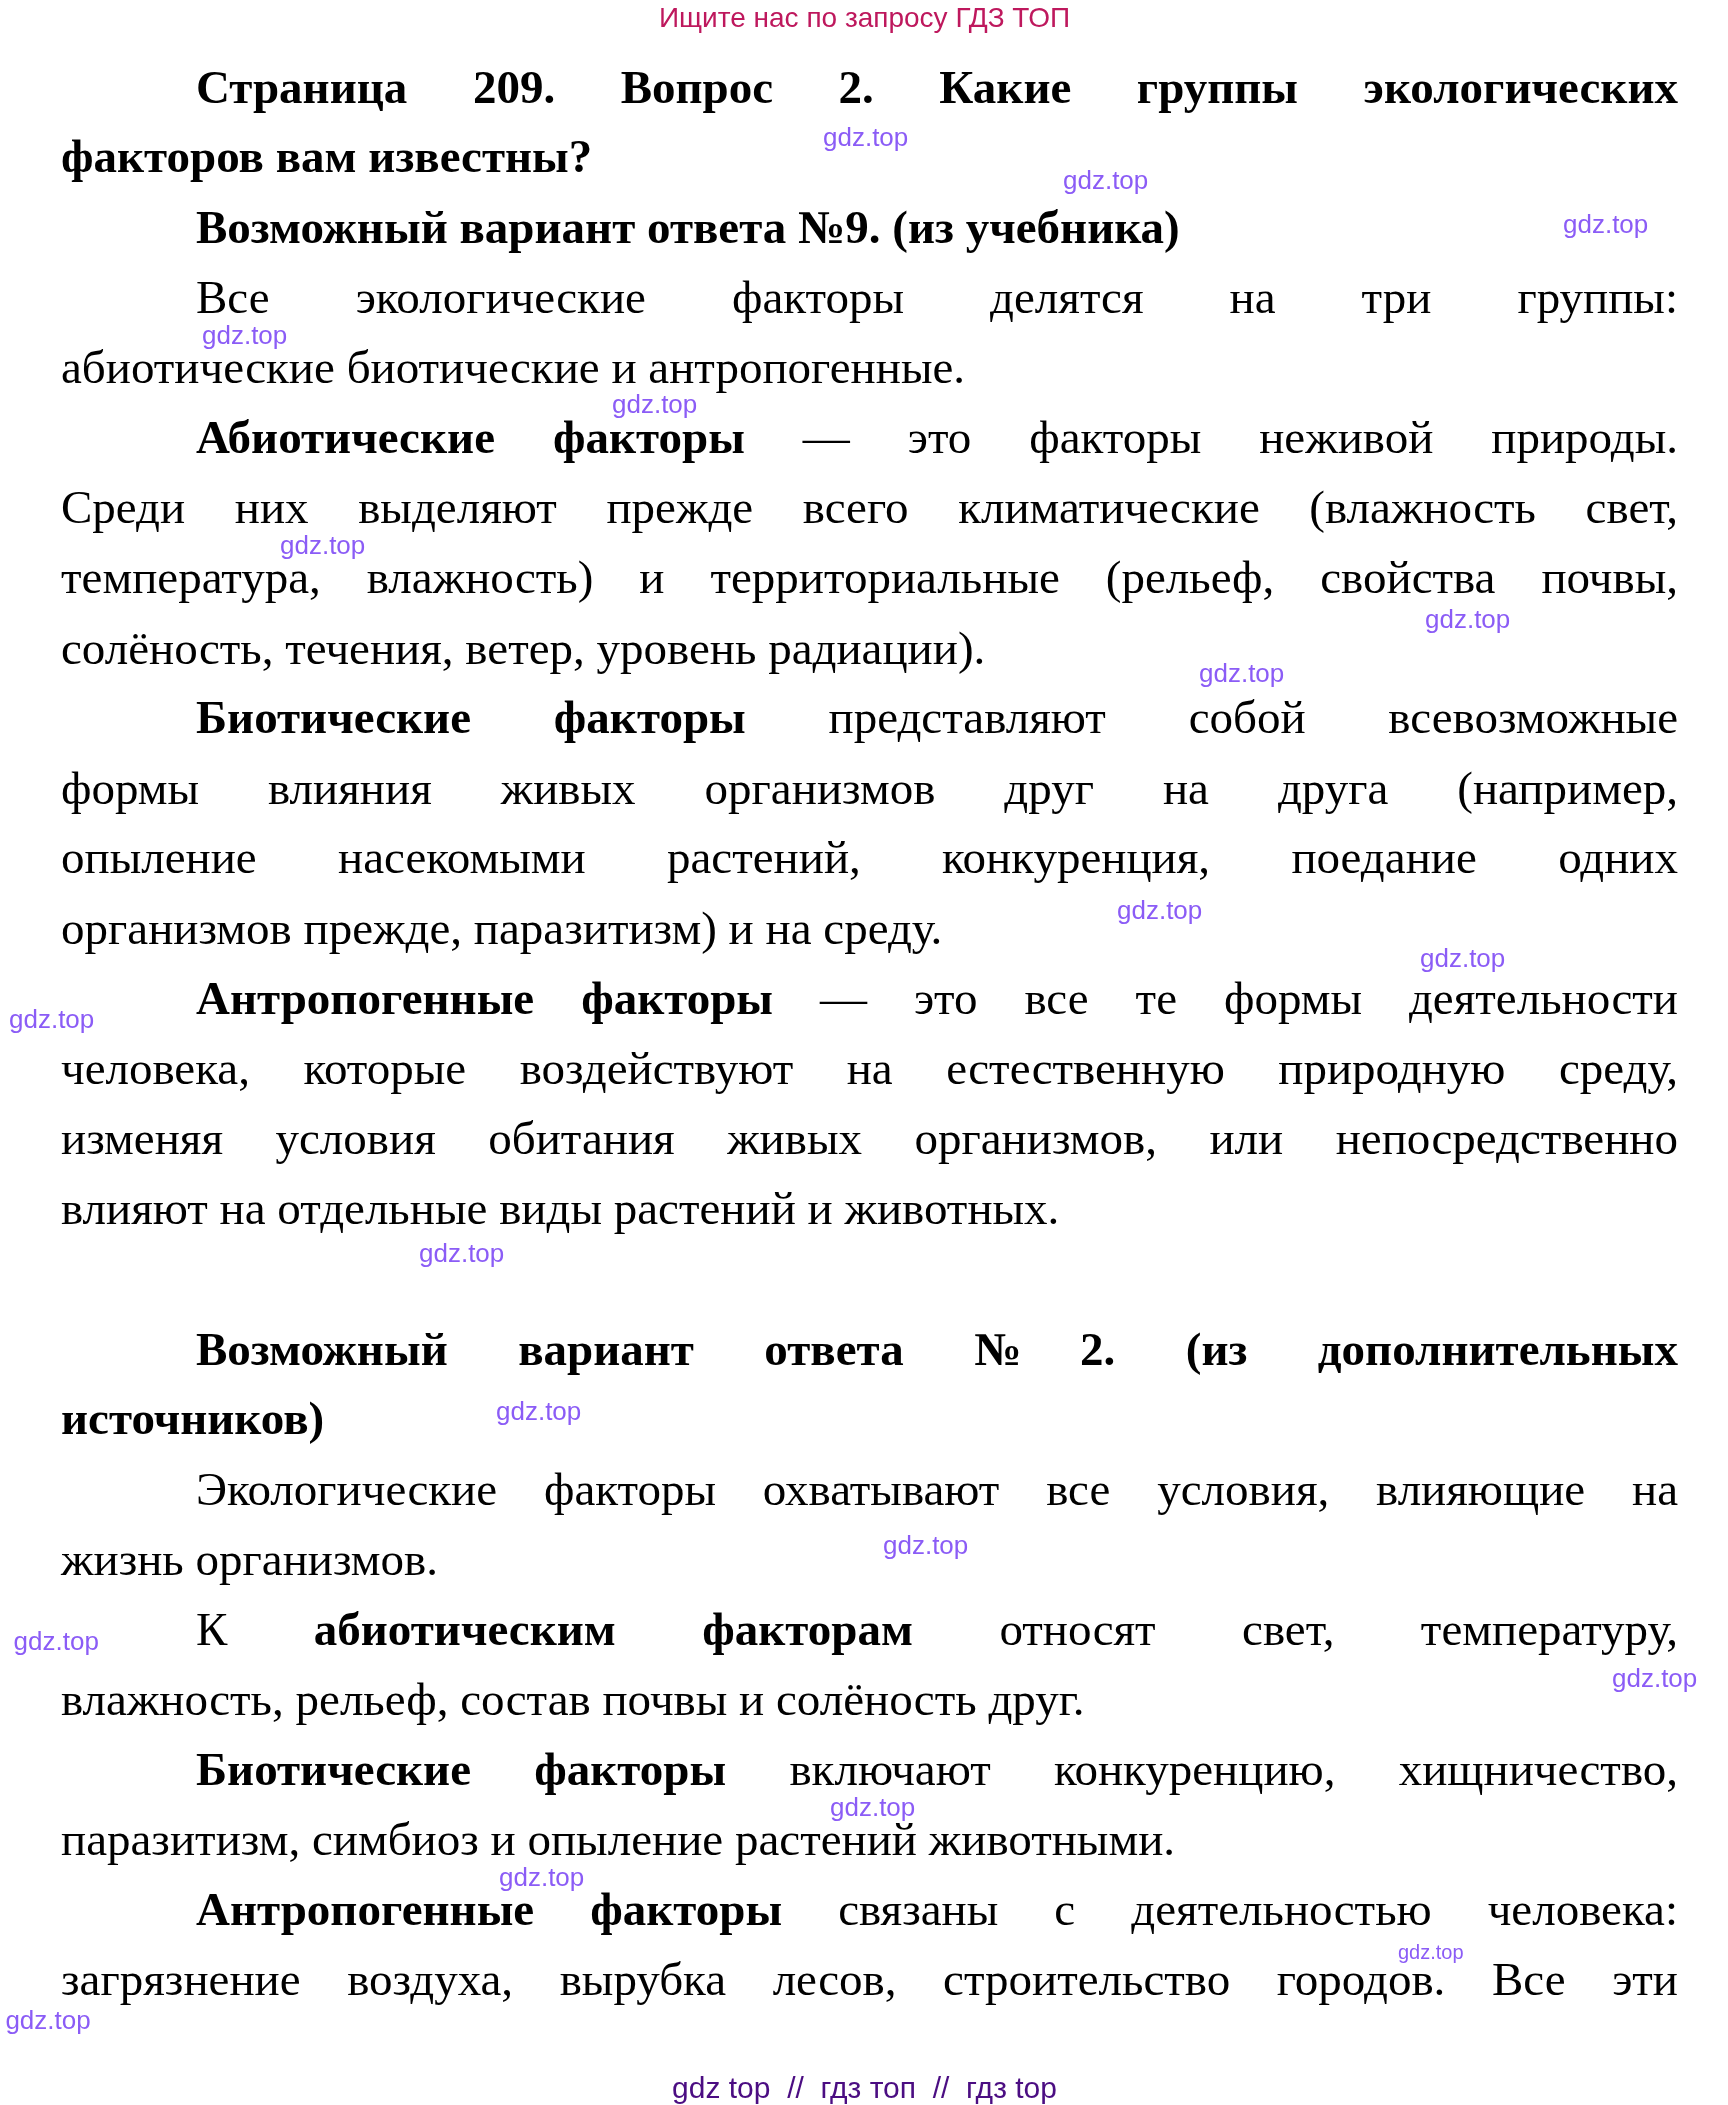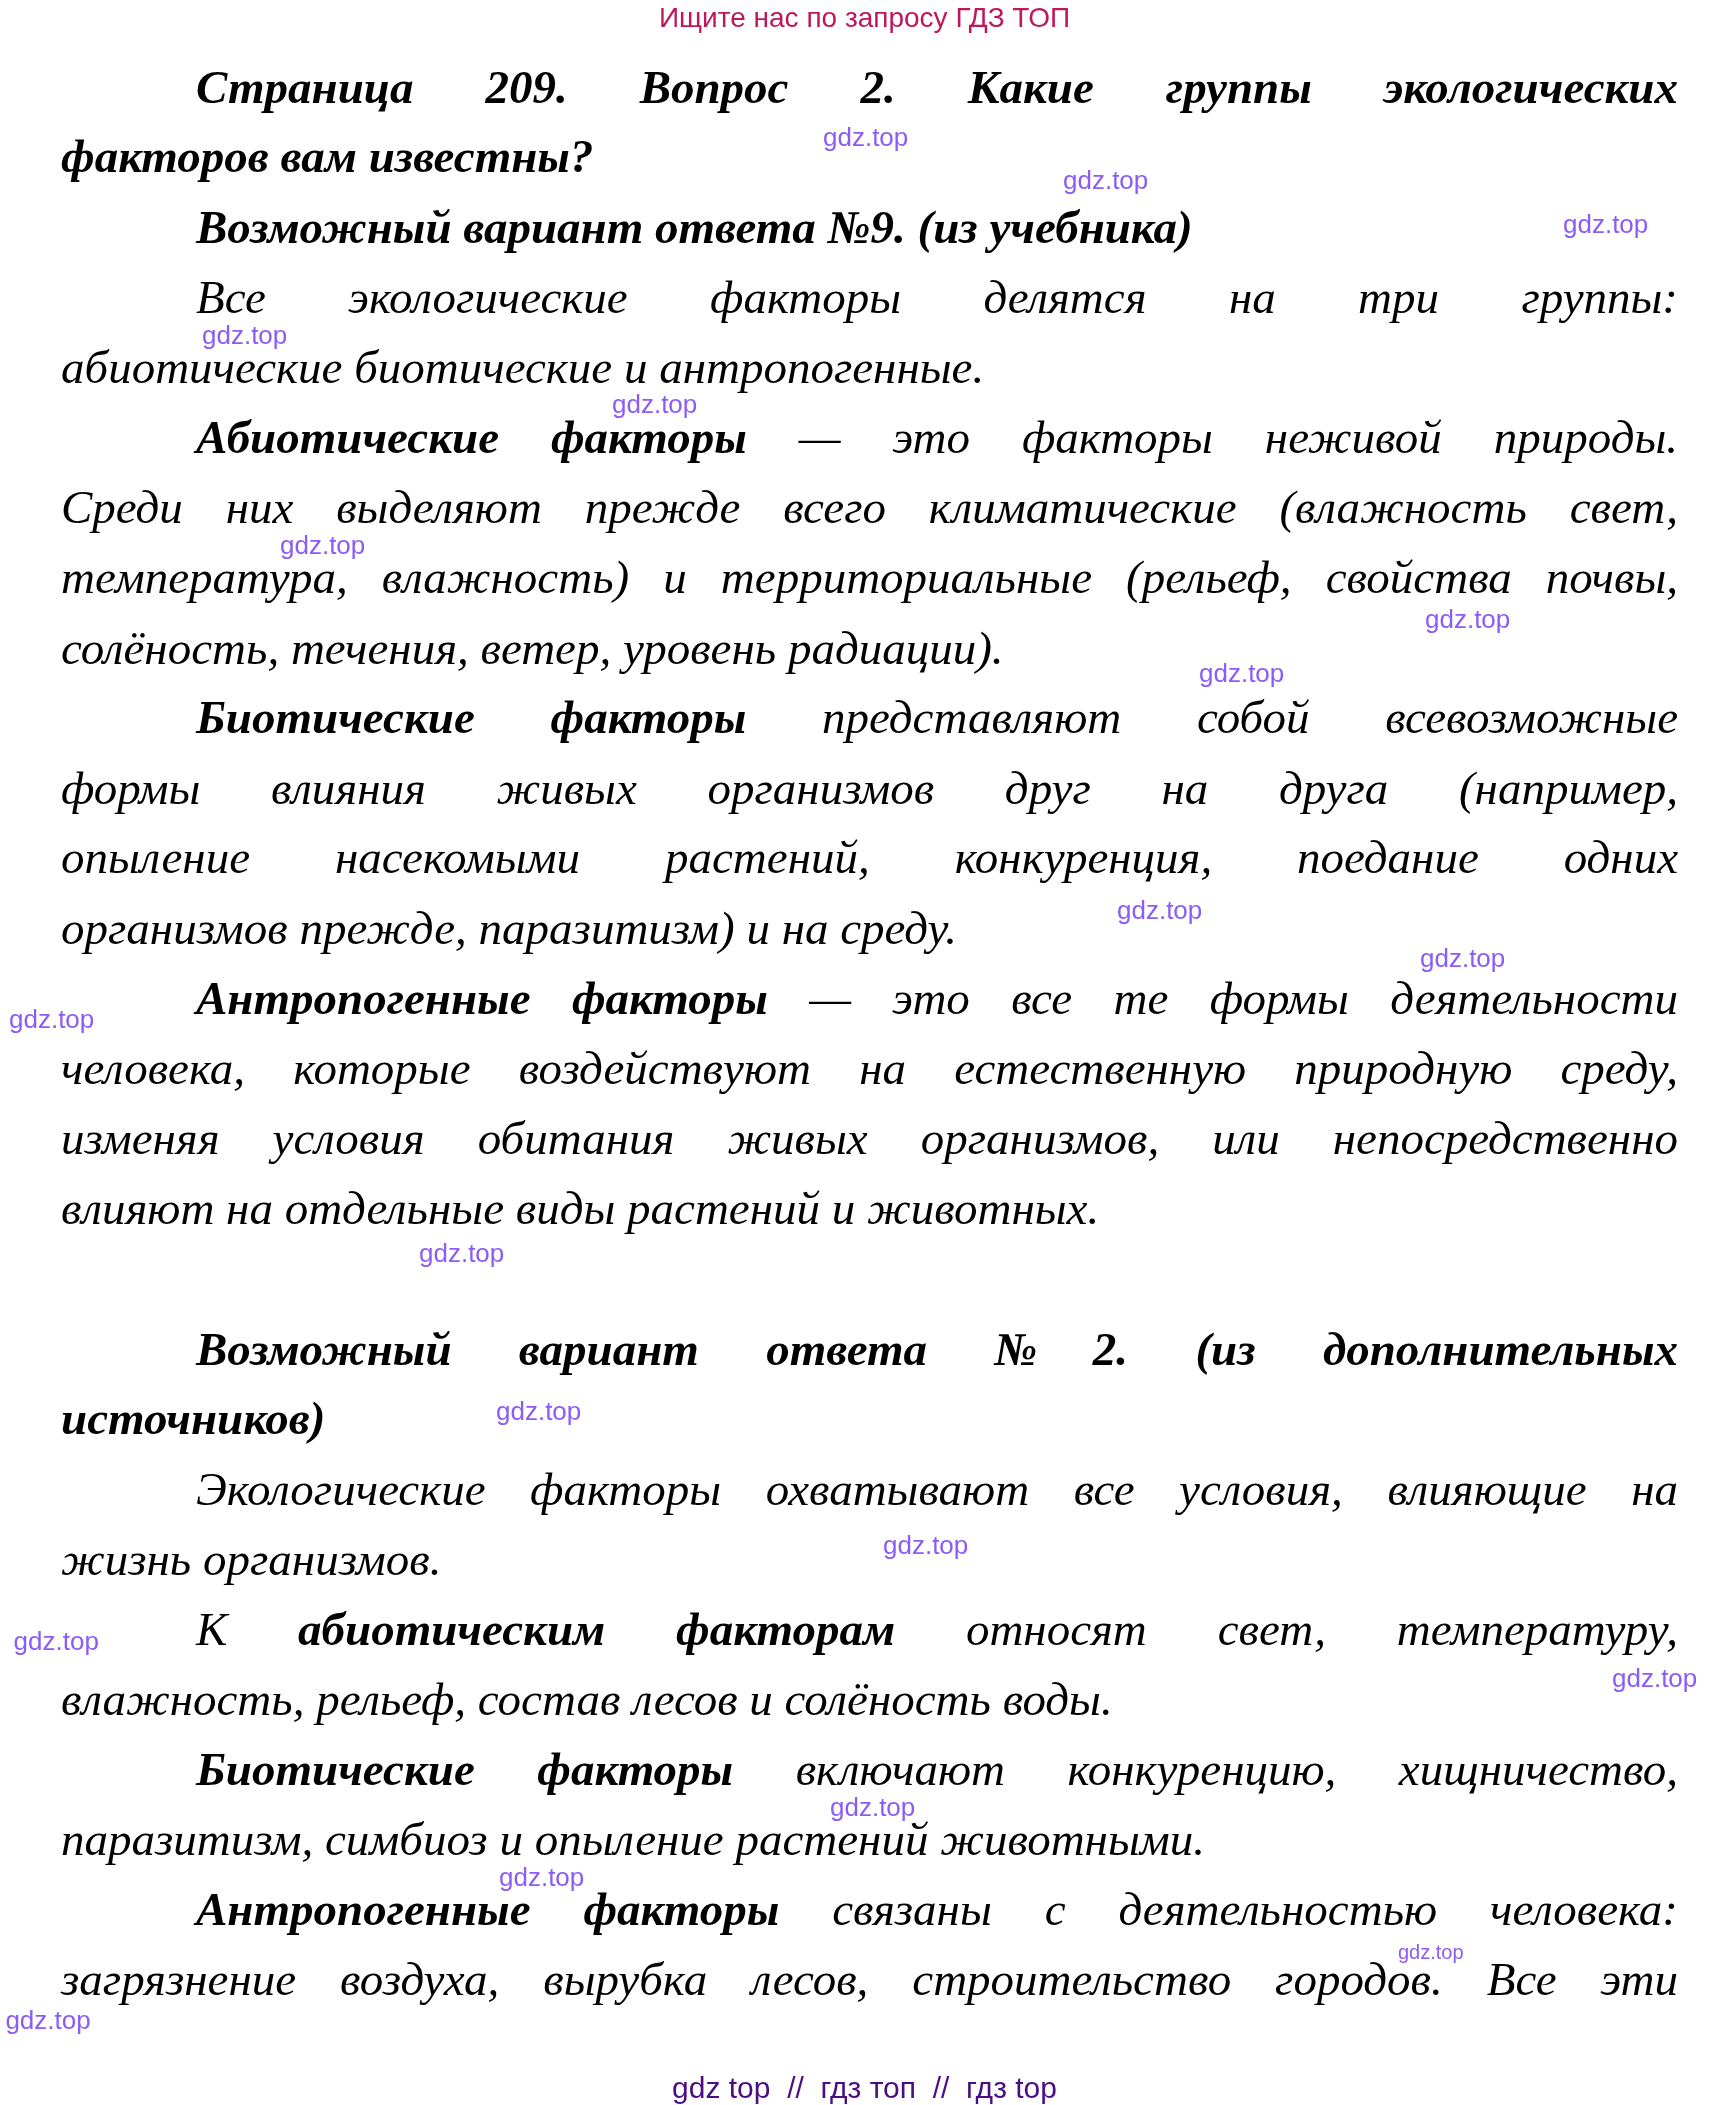--- a/index.html
+++ b/index.html
@@ -1,20 +1,20 @@
 <!DOCTYPE html>
 <html style="font-size:14.5px"><head>
 <meta charset="utf-8">
 <style>
   html, body { margin:0; padding:0; background:#ffffff; }
   body { width:1729px; height:2105px; position:relative; overflow:hidden; }
   .top-banner { position:absolute; left:0; width:1729px; top:0; text-align:center;
     font-family:"Liberation Sans", sans-serif; font-size:28px; color:#be185d; line-height:36px; }
   .line { position:absolute; left:61px; width:1617px; font-family:"Liberation Serif", serif;
-    font-size:47px; line-height:54px; color:#000; white-space:nowrap;font-style:italic; }
+    font-size:47px; line-height:54px; color:#000; white-space:nowrap; }
   .line.j { text-align:justify; text-align-last:justify; white-space:normal; }
   .line.indent { left:196px; width:1482px; }
   .b { font-weight:bold; }
   .wm { position:absolute; font-family:"Liberation Sans", sans-serif; font-size:26px; color:#8b5cf6; line-height:29px; }
   .footer { position:absolute; left:0; width:1729px; top:2088px; text-align:center; transform:translateY(-50%);
     font-family:"Liberation Sans", sans-serif; font-size:30px; color:#4b0d82; }
 </style>
 </head>
 <body>
 
@@ -43,21 +43,21 @@
 <div class="line j" style="top:1111px">изменяя условия обитания живых организмов, или непосредственно</div>
 <div class="line" style="top:1181px">влияют на отдельные виды растений и животных.</div>
 
 <div class="line j indent b" style="top:1322px">Возможный вариант ответа №2. (из дополнительных</div>
 <div class="line b" style="top:1391px">источников)</div>
 
 <div class="line j indent" style="top:1462px">Экологические факторы охватывают все условия, влияющие на</div>
 <div class="line" style="top:1532px">жизнь организмов.</div>
 
 <div class="line j indent" style="top:1602px"><span>К </span><span class="b">абиотическим факторам</span><span> относят свет, температуру,</span></div>
-<div class="line" style="top:1672px">влажность, рельеф, состав лесов и солёность воды.</div>
+<div class="line" style="top:1672px">влажность, рельеф, состав почвы и солёность друг.</div>
 
 <div class="line j indent" style="top:1742px"><span class="b">Биотические факторы</span><span> включают конкуренцию, хищничество,</span></div>
 <div class="line" style="top:1812px">паразитизм, симбиоз и опыление растений животными.</div>
 
 <div class="line j indent" style="top:1882px"><span class="b">Антропогенные факторы</span><span> связаны с деятельностью человека:</span></div>
 <div class="line j" style="top:1952px">загрязнение воздуха, вырубка лесов, строительство городов. Все эти</div>
 
 <div class="wm" style="left:823px;top:123px">gdz.top</div>
 <div class="wm" style="left:1063px;top:166px">gdz.top</div>
 <div class="wm" style="left:1563px;top:210px">gdz.top</div>

